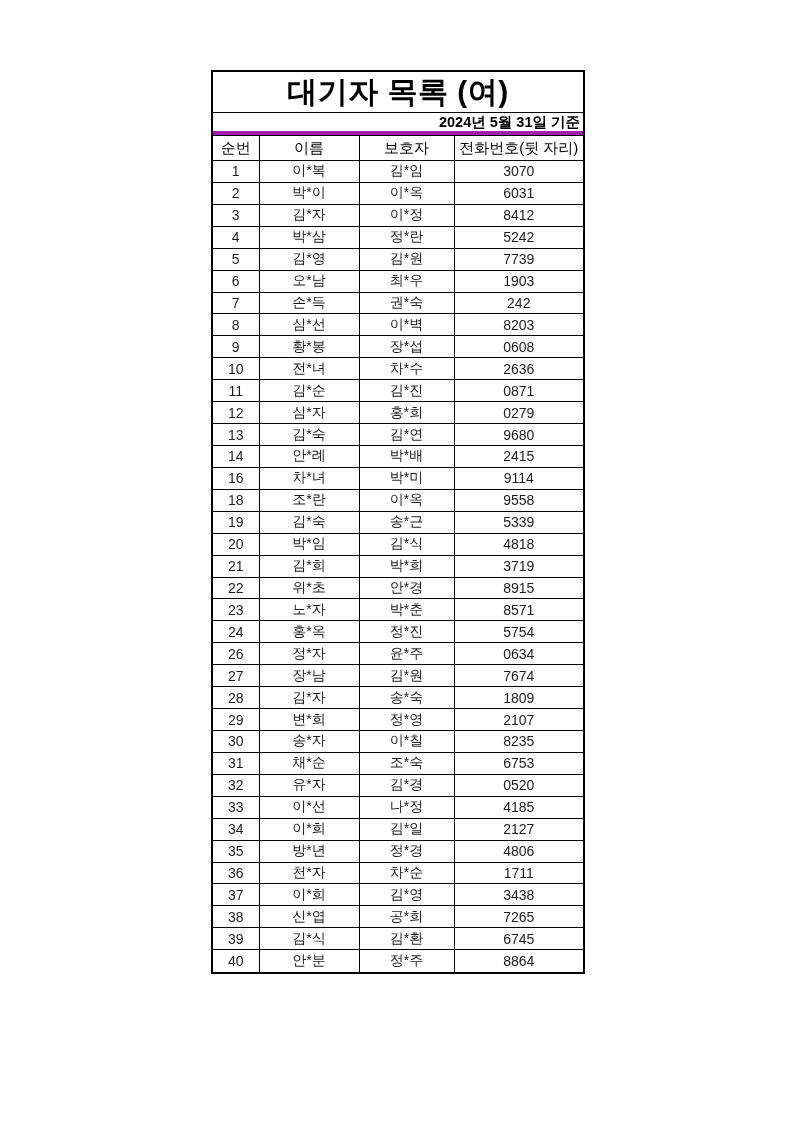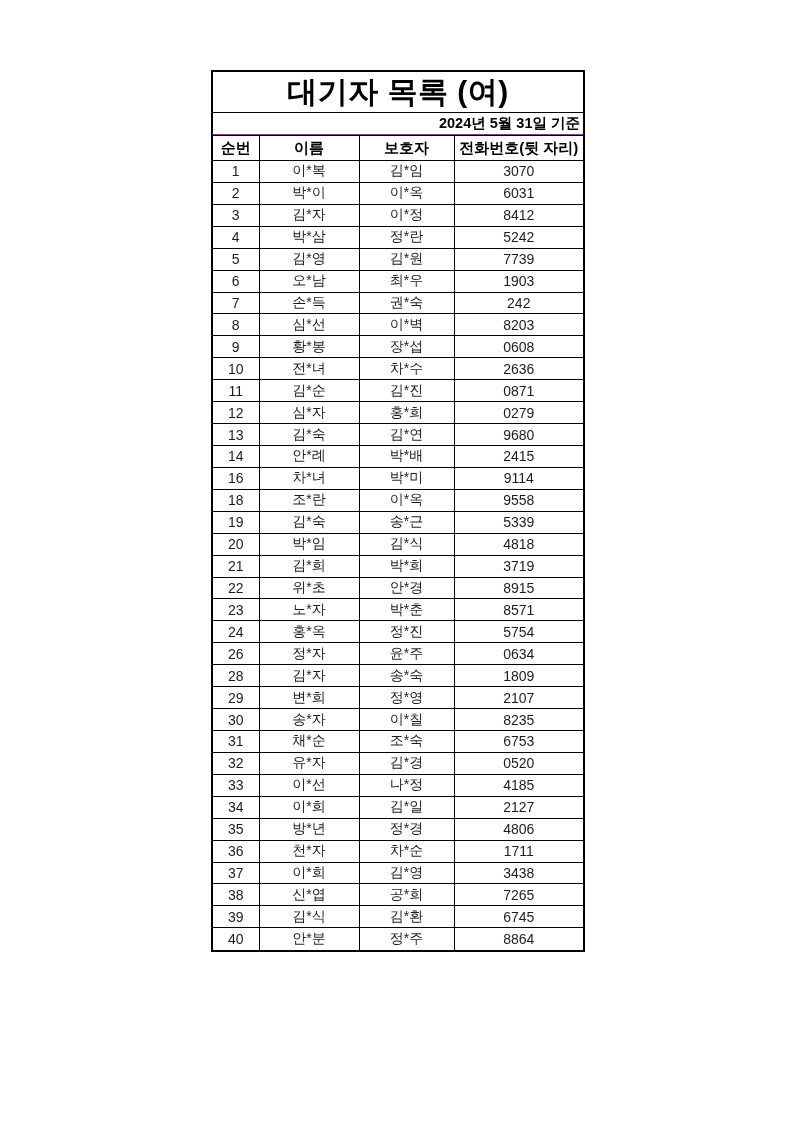--- a/index.html
+++ b/index.html
@@ -26,41 +26,41 @@
     height: 41px;
     border-bottom: 1px solid #000000;
     display: flex; align-items: center; justify-content: center;
     font-size: 30px;
     font-weight: bold;
     letter-spacing: 0.5px;
     white-space: nowrap;
   }
   .date-row {
     height: 22px;
-    border-bottom: 1px solid #a21caf;
+    border-bottom: 4px solid #a21caf;
     display: flex; align-items: center; justify-content: flex-end;
     padding-right: 3px;
     font-size: 14.5px;
     font-weight: bold;
     white-space: nowrap;
   }
   table.list {
     width: 100%;
     border-collapse: collapse;
     table-layout: fixed;
   }
   table.list col.c-no       { width: 46px;  }
   table.list col.c-name     { width: 100px; }
   table.list col.c-guardian { width: 95px;  }
   table.list col.c-phone    { width: auto;  }
   table.list th {
     height: 25px;
     border: 1px solid #000000;
     font-size: 15px;
-    font-weight: bold;
+    font-weight: normal;
     text-align: center;
     vertical-align: middle;
     white-space: nowrap;
     overflow: hidden;
   }
   table.list td {
     height: 21.93px;
     border: 1px solid #000000;
     font-size: 14px;
     font-weight: normal;
@@ -233,20 +233,26 @@
             <td>정*진</td>
             <td>5754</td>
           </tr>
           <tr>
             <td>26</td>
             <td>정*자</td>
             <td>윤*주</td>
             <td>0634</td>
           </tr>
           <tr>
+            <td>27</td>
+            <td>장*남</td>
+            <td>김*원</td>
+            <td>7674</td>
+          </tr>
+          <tr>
             <td>28</td>
             <td>김*자</td>
             <td>송*숙</td>
             <td>1809</td>
           </tr>
           <tr>
             <td>29</td>
             <td>변*희</td>
             <td>정*영</td>
             <td>2107</td>

